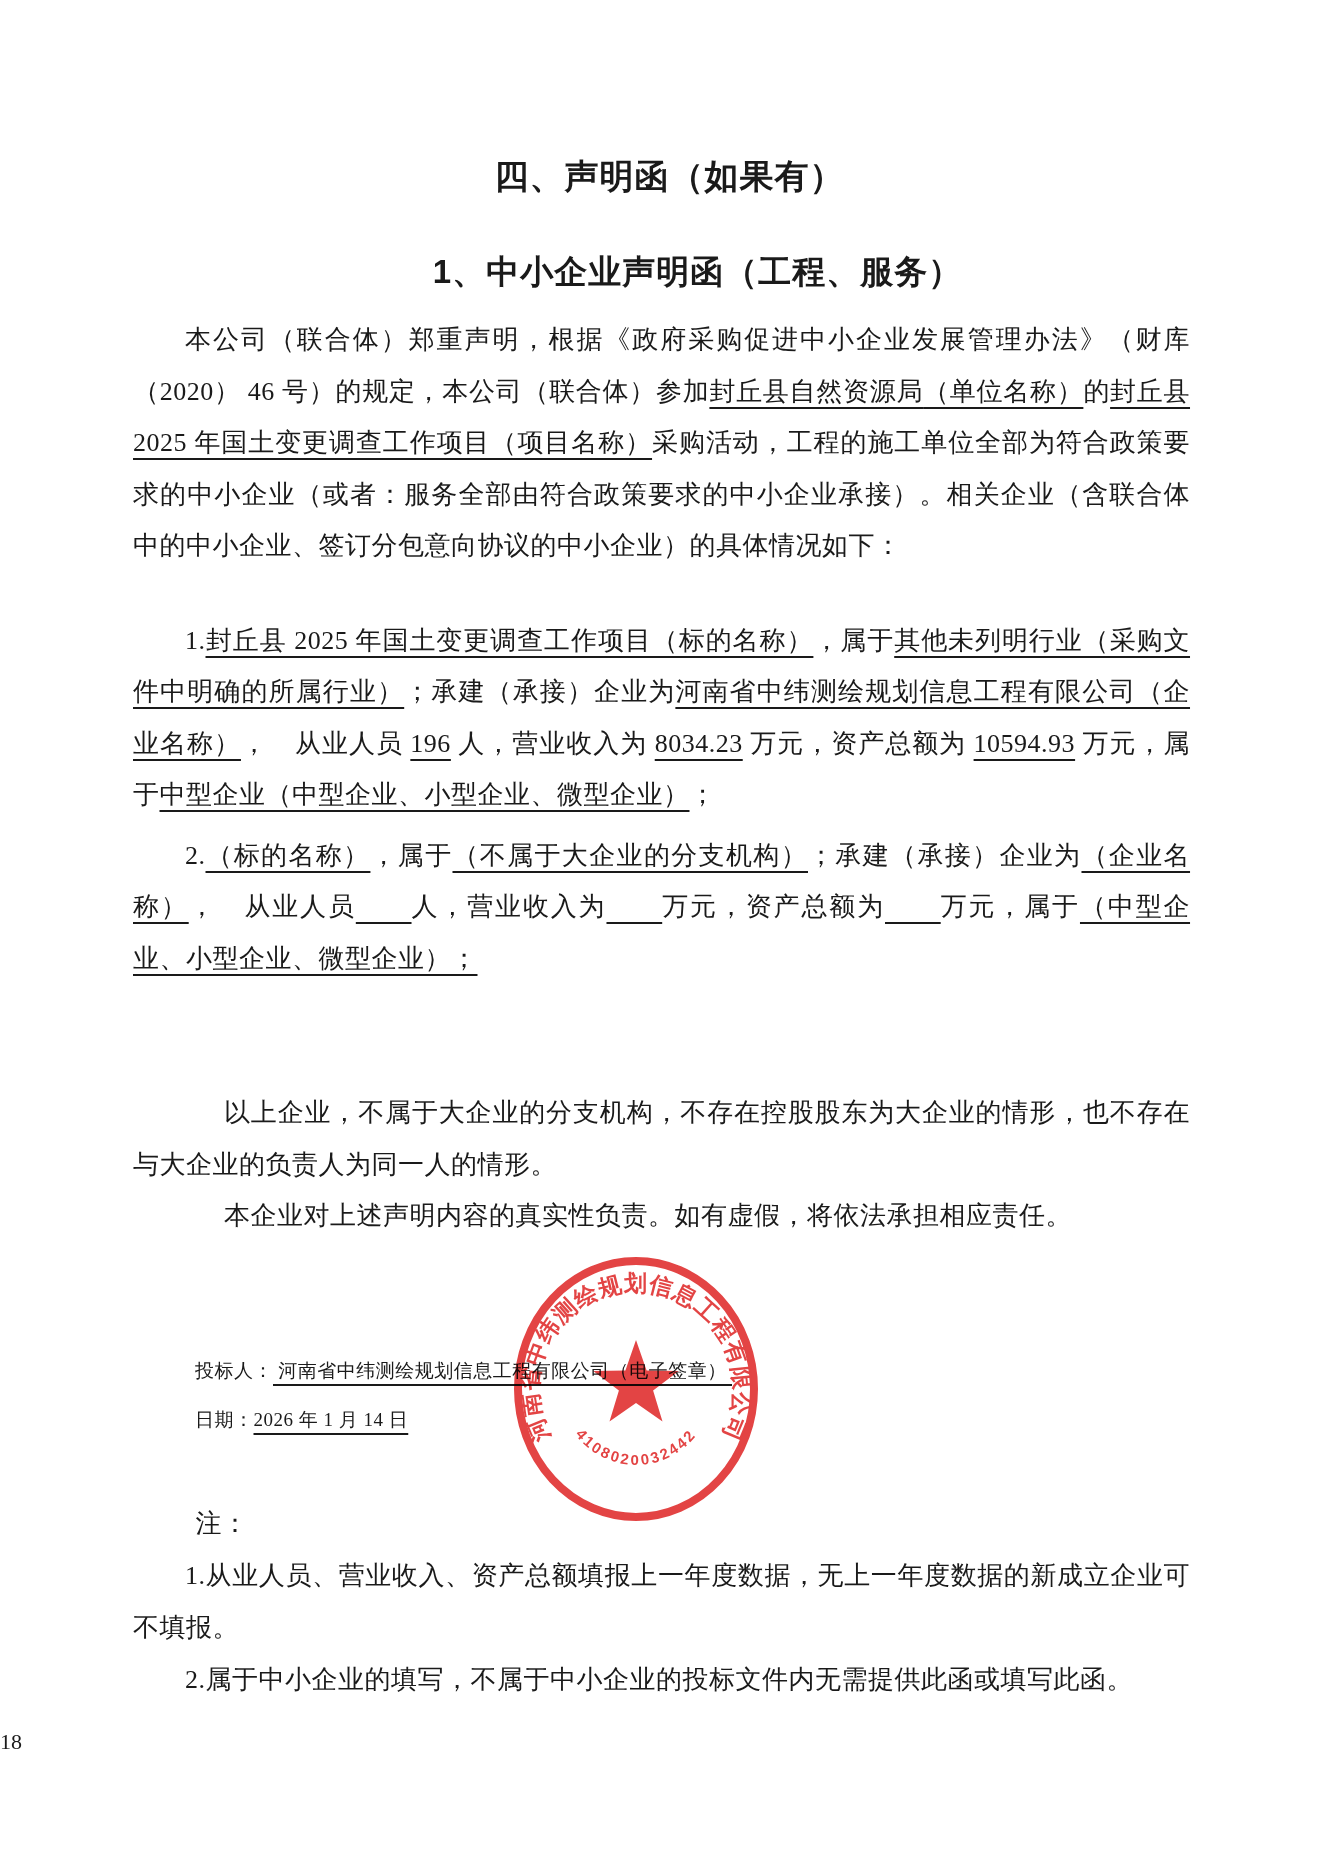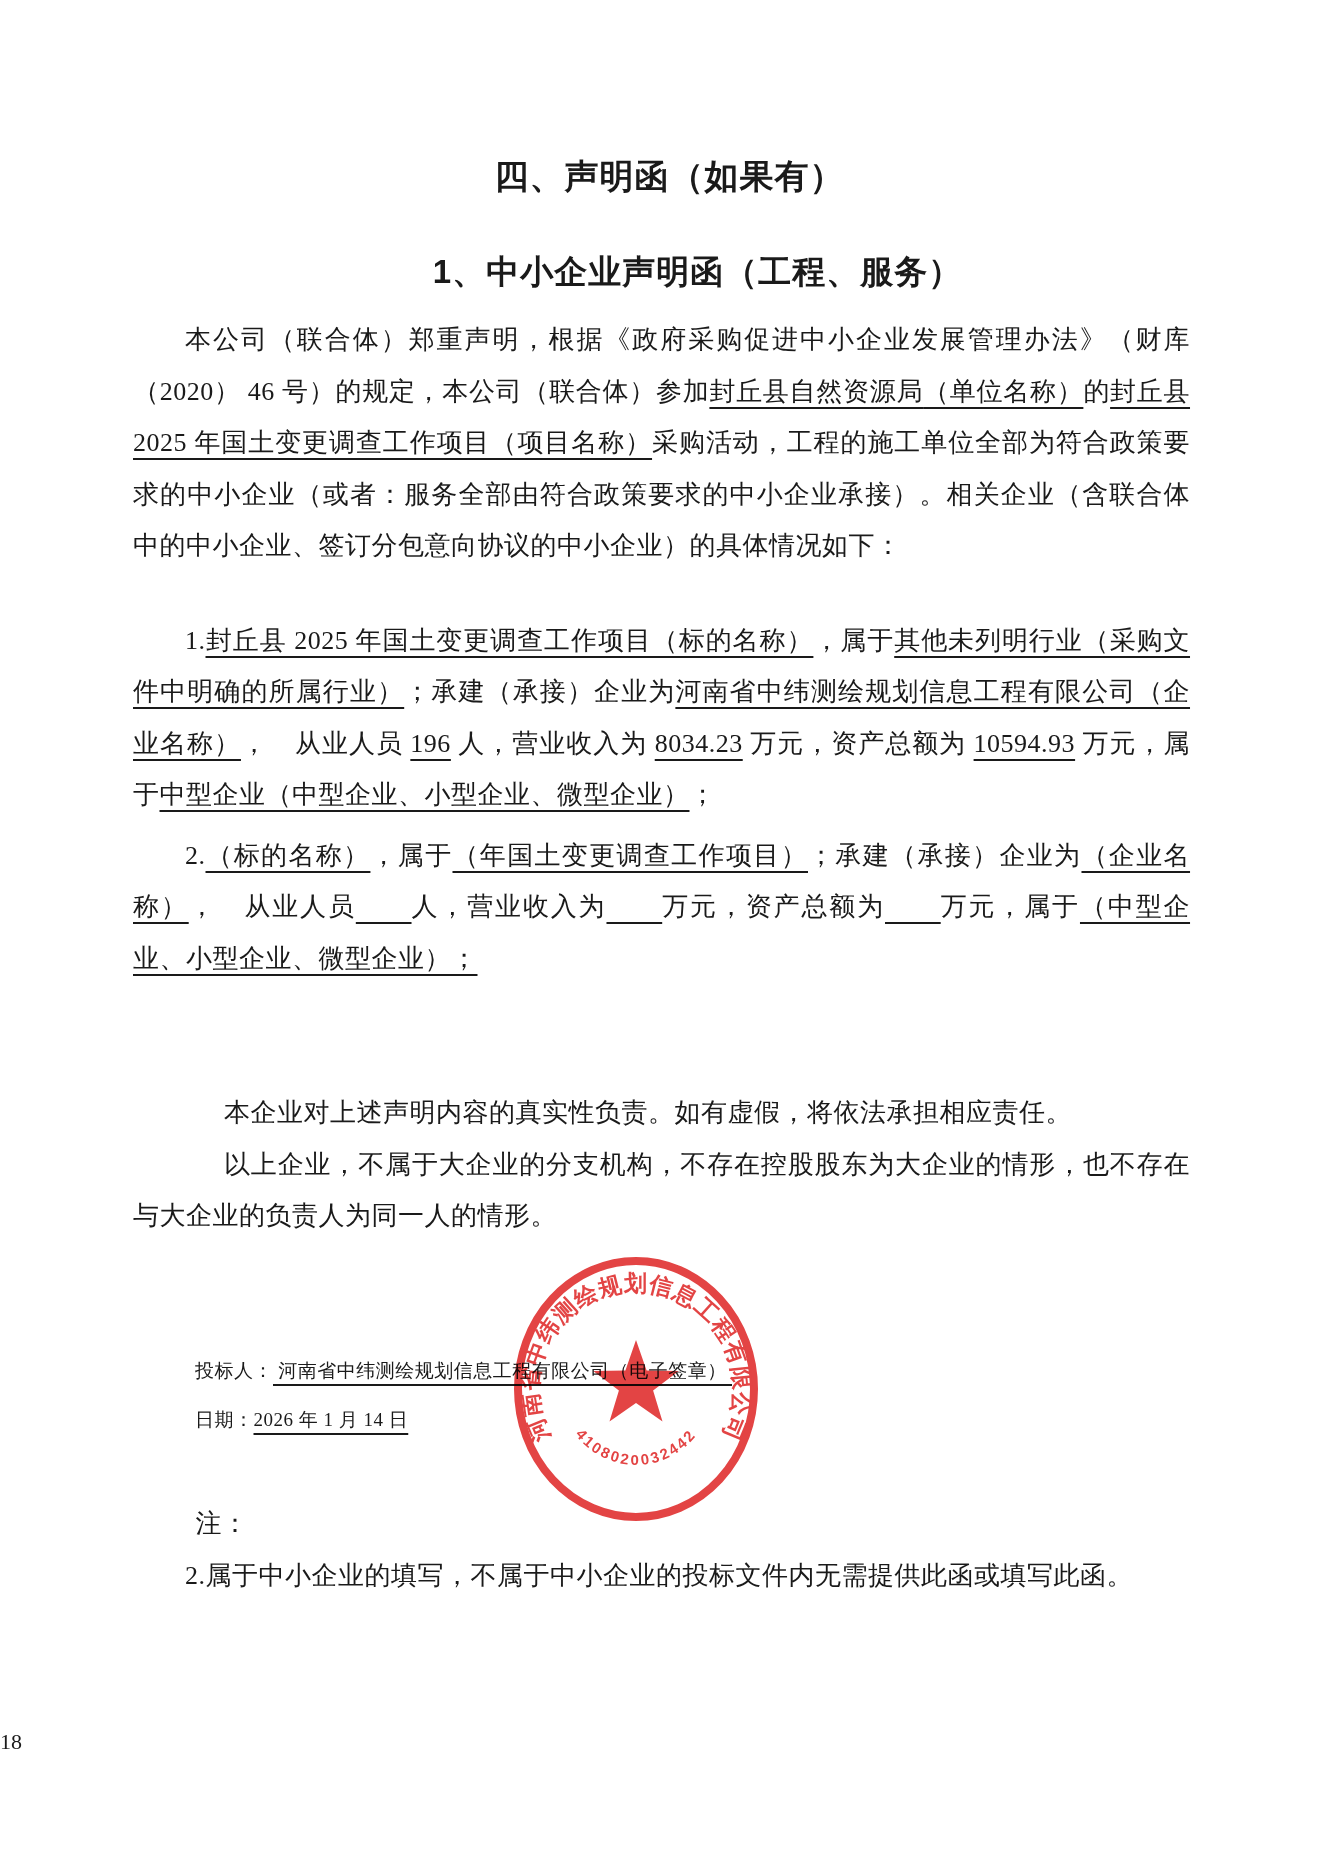--- a/index.html
+++ b/index.html
@@ -69,32 +69,33 @@
 <body>
 
 <div class="page">
 
   <h1 class="doc-title">四、声明函（如果有）</h1>
   <h2 class="doc-subtitle">1、中小企业声明函（工程、服务）</h2>
 
   <div class="body-block" id="body-block">
       <p class="para intro"><span>本公司（联合体）郑重声明，根据《政府采购促进中小企业发展管理办法》（财库（2020） 46 号）的规定，本公司（联合体）参加</span><span class="u">封丘县自然资源局</span><span class="u">（单位名称）</span><span>的</span><span class="u">封丘县 2025 年国土变更调查工作项目（项目名称）</span><span>采购活动，工程的施工单位全部为符合政策要求的中小企业（或者：服务全部由符合政策要求的中小企业承接）。相关企业（含联合体中的中小企业、签订分包意向协议的中小企业）的具体情况如下：</span></p>
       <p class="para item"><span>1.</span><span class="u">封丘县 2025 年国土变更调查工作项目（标的名称）</span><span>，属于</span><span class="u">其他未列明行业（采购文件中明确的所属行业）</span><span>；承建（承接）企业为</span><span class="u">河南省中纬测绘规划信息工程有限公司（企业名称）</span><span>，　从业人员 </span><span class="u">196</span><span> 人，营业收入为 </span><span class="u">8034.23</span><span> 万元，资产总额为 </span><span class="u">10594.93</span><span> 万元，属于</span><span class="u">中型企业（中型企业、小型企业、微型企业）</span><span>；</span></p>
-      <p class="para item"><span>2.</span><span class="u">（标的名称）</span><span>，属于</span><span class="u">（年国土变更调查工作项目）</span><span>；承建（承接）企业为</span><span class="u">（企业名称）</span><span>，　从业人员</span><span class="u">　　</span><span>人，营业收入为</span><span class="u">　　</span><span>万元，资产总额为</span><span class="u">　　</span><span>万元，属于</span><span class="u">（中型企业、小型企业、微型企业）；</span></p>
+      <p class="para item"><span>2.</span><span class="u">（标的名称）</span><span>，属于</span><span class="u">（不属于大企业的分支机构）</span><span>；承建（承接）企业为</span><span class="u">（企业名称）</span><span>，　从业人员</span><span class="u">　　</span><span>人，营业收入为</span><span class="u">　　</span><span>万元，资产总额为</span><span class="u">　　</span><span>万元，属于</span><span class="u">（中型企业、小型企业、微型企业）；</span></p>
+      <p class="para affirm"><span>以上企业，不属于大企业的分支机构，不存在控股股东为大企业的情形，也不存在与大企业的负责人为同一人的情形。</span></p>
       <p class="para affirm"><span>本企业对上述声明内容的真实性负责。如有虚假，将依法承担相应责任。</span></p>
-      <p class="para affirm"><span>以上企业，不属于大企业的分支机构，不存在控股股东为大企业的情形，也不存在与大企业的负责人为同一人的情形。</span></p>
     </div>
 
   <div class="signature-block">
     <div><span>投标人：</span><span class="u">&nbsp;河南省中纬测绘规划信息工程有限公司（电子签章）&nbsp;</span></div>
     <div><span>日期：</span><span class="u">2026 年 1 月 14 日</span></div>
   </div>
 
   <div class="notes-block" id="notes-block">
     <p class="notes-header">注：</p>
+  <p class="note-item">1.从业人员、营业收入、资产总额填报上一年度数据，无上一年度数据的新成立企业可不填报。</p>
       <p class="note-item">2.属于中小企业的填写，不属于中小企业的投标文件内无需提供此函或填写此函。</p>
     </div>
 
   <div class="page-number">18</div>
 
   <svg class="stamp" width="280" height="280" viewBox="0 0 280 280" xmlns="http://www.w3.org/2000/svg">
     <defs>
       <path id="seal-arc-top" d="M 55.1,189 A 98,98 0 1 1 224.9,189" fill="none"></path>
       <path id="seal-arc-bottom" d="M 72.3,174.5 A 76,76 0 0 0 207.7,174.5" fill="none"></path>
     </defs>

